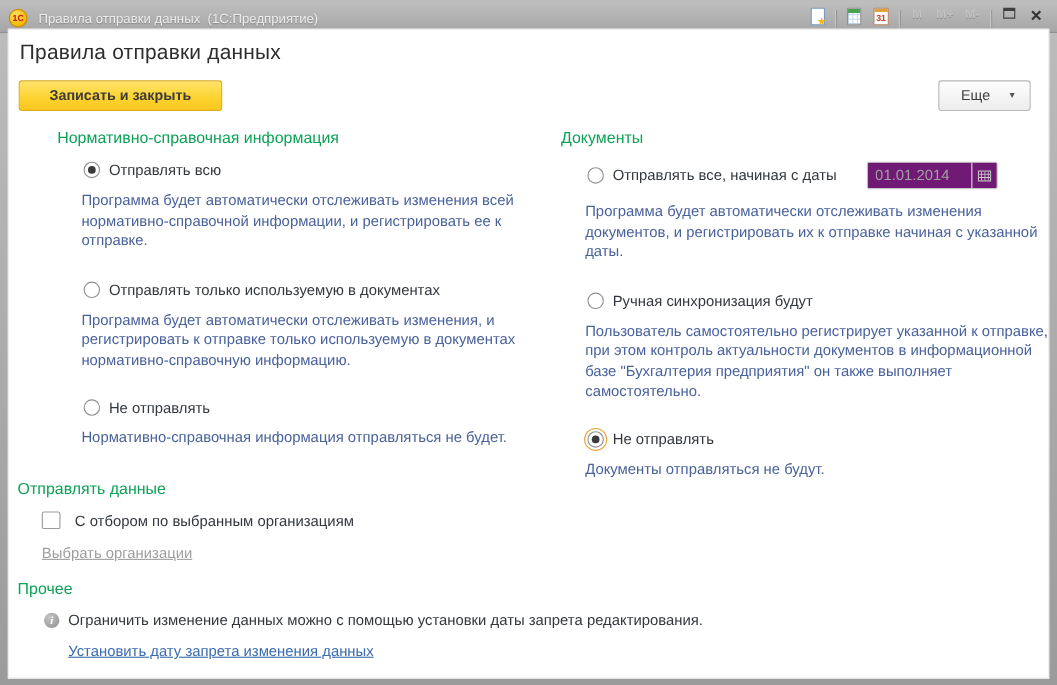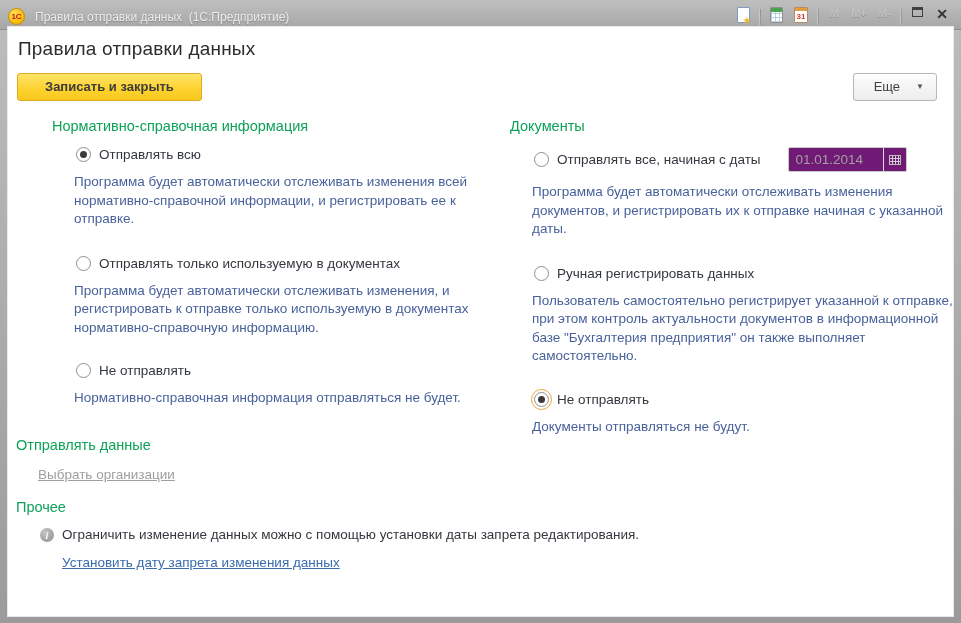--- a/index.html
+++ b/index.html
@@ -184,34 +184,38 @@
             <input class="date-input" readonly="" value="01.01.2014" style="">
             <span class="cal-btn">
               <span class="cal-glyph"></span>
             </span>
           </span>
         </div>
         <p class="note note-w2">Программа будет автоматически отслеживать изменения документов, и регистрировать их к отправке начиная с указанной даты.</p>
 
         <div class="radio-row gap-lg">
           <span class="radio"></span>
-          <span class="radio-label">Ручная регистрировать данных</span>
+          <span class="radio-label">Ручная синхронизация будут</span>
         </div>
         <p class="note note-w2">Пользователь самостоятельно регистрирует указанной к отправке, при этом контроль актуальности документов в информационной базе "Бухгалтерия предприятия" он также выполняет самостоятельно.</p>
 
         <div class="radio-row gap-xl">
           <span class="radio selected focused"></span>
           <span class="radio-label">Не отправлять</span>
         </div>
         <p class="note note-w2">Документы отправляться не будут.</p>
       </div>
     </div>
 
     <div class="full-secs sec-send">
       <div class="sec-h">Отправлять данные</div>
+      <div class="check-row">
+        <span class="checkbox"></span>
+        <span class="check-label">С отбором по выбранным организациям</span>
+      </div>
       <span class="link link-gray">Выбрать организации</span>
     </div>
 
     <div class="full-secs sec-other">
       <div class="sec-h">Прочее</div>
       <div class="info-row">
         <span class="info-icon">i</span>
         <span class="info-text">Ограничить изменение данных можно с помощью установки даты запрета редактирования.</span>
       </div>
       <span class="link link-blue">Установить дату запрета изменения данных</span>

